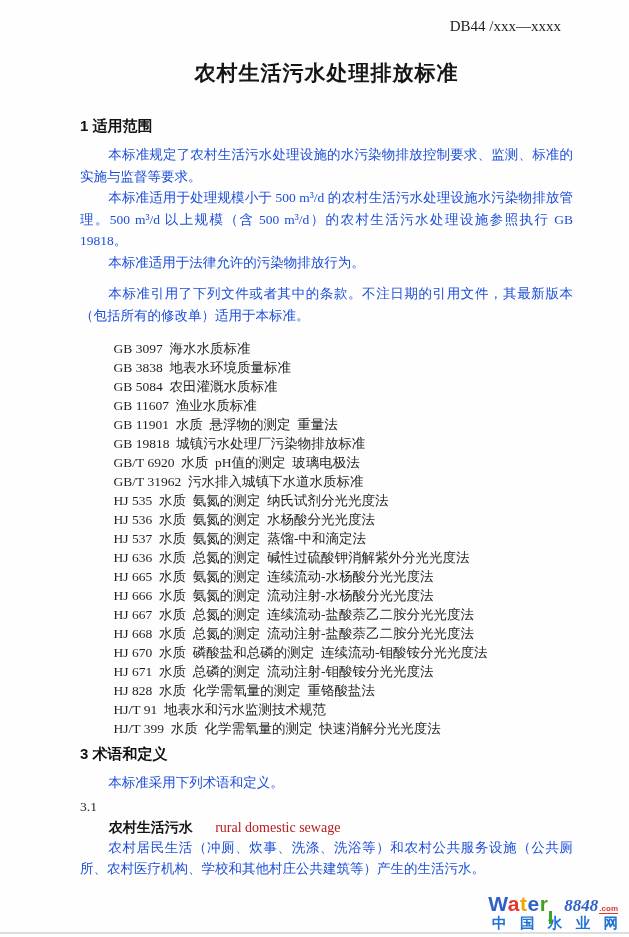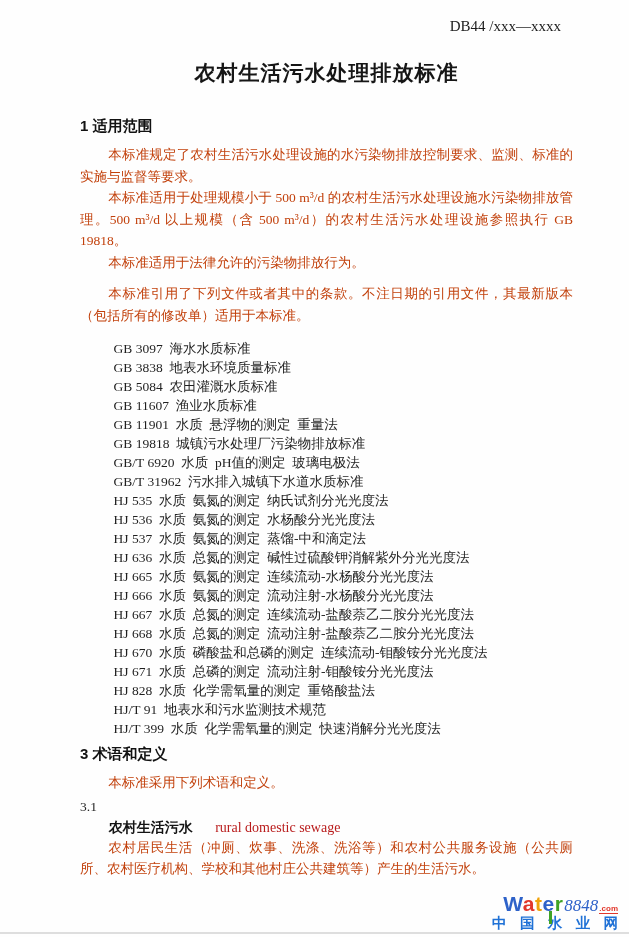--- a/index.html
+++ b/index.html
@@ -38,21 +38,21 @@
     line-height:17px;
   }
   .h-sec1 { margin-top:30px; }
   .h-sec2 { margin-top:5px; }
   .h-sec3 { margin-top:7px; }
   .body-par {
     font-size:13.5px;
     line-height:21.5px;
     text-indent:2.1em;
     text-align:justify;
-    color:#c2410c;
+    color:#1d4ed8;
   }
   .first-par { margin-top:10px; }
   .refs {
     list-style:none;
     margin-top:13px;
     padding-left:2.1em;
   }
   .refs li {
     font-size:13.5px;
     line-height:19px;
@@ -97,24 +97,24 @@
     white-space:nowrap;
   }
   .brand-word span {
     font-weight:800;
     font-size:21px;
     letter-spacing:0.5px;
   }
   .brand-number {
     font-family:"Liberation Serif","DejaVu Serif",serif;
     font-style:italic;
-    font-weight:normal;
+    font-weight:bold;
     font-size:17px;
     color:#2e62c9;
-    margin-left:1px;
+    margin-left:16px;
   }
   .brand-tld {
     font-size:8px;
     font-weight:bold;
     color:#e2372b;
     margin-left:1px;
     border-bottom:1px solid #e2372b;
   }
   .r-descender {
     position:absolute;

